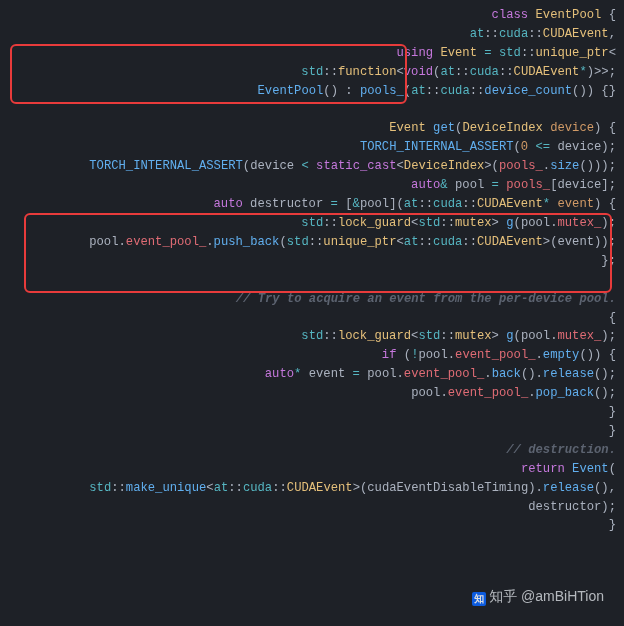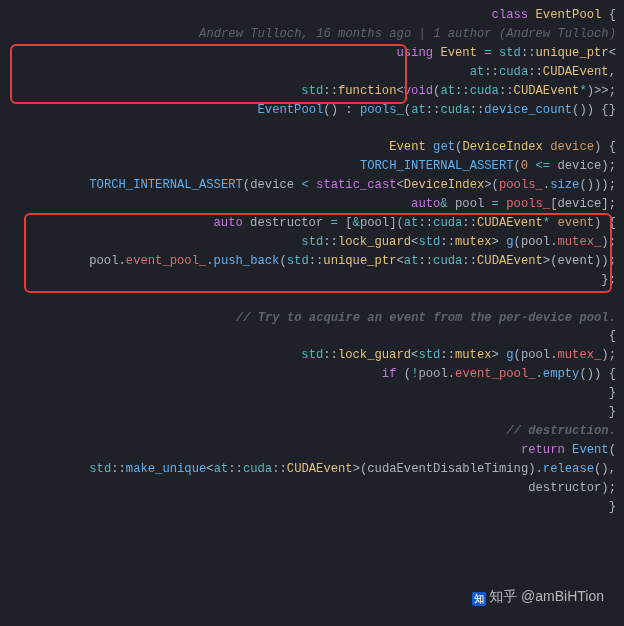--- a/index.html
+++ b/index.html
@@ -62,39 +62,40 @@
     vertical-align: -1px;
     font-family: sans-serif;
   }
 </style>
 </head>
 <body>
 
 <div>
 
 <div class="line"><span class="kw">class</span> <span class="cls">EventPool</span> <span class="punct">{</span></div>
-<div class="line blame">Andrew Tulloch, 16 months ago | 1 author (Andrew Tulloch)</div>
+<div class="line">      <span class="ns">at</span><span class="punct">::</span><span class="ns">cuda</span><span class="punct">::</span><span class="type">CUDAEvent</span><span class="punct">,</span></div>
 <div class="line">  <span class="kw">using</span> <span class="type">Event</span> <span class="op">=</span> <span class="ns">std</span><span class="punct">::</span><span class="type">unique_ptr</span><span class="punct">&lt;</span></div>
-<div class="line">      <span class="ns">at</span><span class="punct">::</span><span class="ns">cuda</span><span class="punct">::</span><span class="type">CUDAEvent</span><span class="punct">,</span></div>
 <div class="line">      <span class="ns">std</span><span class="punct">::</span><span class="type">function</span><span class="punct">&lt;</span><span class="kw">void</span><span class="punct">(</span><span class="ns">at</span><span class="punct">::</span><span class="ns">cuda</span><span class="punct">::</span><span class="type">CUDAEvent</span><span class="op">*</span><span class="punct">)&gt;&gt;;</span></div>
 <div class="line">  <span class="fn">EventPool</span><span class="punct">() :</span> <span class="fn">pools_</span><span class="punct">(</span><span class="ns">at</span><span class="punct">::</span><span class="ns">cuda</span><span class="punct">::</span><span class="fn">device_count</span><span class="punct">()) {}</span></div>
 <div class="line"> </div>
 <div class="line">  <span class="type">Event</span> <span class="fn">get</span><span class="punct">(</span><span class="type">DeviceIndex</span> <span class="param">device</span><span class="punct">) {</span></div>
 <div class="line">    <span class="fn">TORCH_INTERNAL_ASSERT</span><span class="punct">(</span><span class="num">0</span> <span class="op">&lt;=</span> <span class="plain">device</span><span class="punct">);</span></div>
 <div class="line">    <span class="fn">TORCH_INTERNAL_ASSERT</span><span class="punct">(</span><span class="plain">device</span> <span class="op">&lt;</span> <span class="kw">static_cast</span><span class="punct">&lt;</span><span class="type">DeviceIndex</span><span class="punct">&gt;(</span><span class="ident">pools_</span><span class="punct">.</span><span class="fn">size</span><span class="punct">()));</span></div>
 <div class="line">    <span class="kw">auto</span><span class="op">&amp;</span> <span class="plain">pool</span> <span class="op">=</span> <span class="ident">pools_</span><span class="punct">[</span><span class="plain">device</span><span class="punct">];</span></div>
 <div class="line">    <span class="kw">auto</span> <span class="plain">destructor</span> <span class="op">=</span> <span class="punct">[</span><span class="op">&amp;</span><span class="plain">pool</span><span class="punct">](</span><span class="ns">at</span><span class="punct">::</span><span class="ns">cuda</span><span class="punct">::</span><span class="type">CUDAEvent</span><span class="op">*</span> <span class="param">event</span><span class="punct">) {</span></div>
 <div class="line">      <span class="ns">std</span><span class="punct">::</span><span class="type">lock_guard</span><span class="punct">&lt;</span><span class="ns">std</span><span class="punct">::</span><span class="type">mutex</span><span class="punct">&gt;</span> <span class="fn">g</span><span class="punct">(</span><span class="plain">pool</span><span class="punct">.</span><span class="ident">mutex_</span><span class="punct">);</span></div>
 <div class="line">      <span class="plain">pool</span><span class="punct">.</span><span class="ident">event_pool_</span><span class="punct">.</span><span class="fn">push_back</span><span class="punct">(</span><span class="ns">std</span><span class="punct">::</span><span class="type">unique_ptr</span><span class="punct">&lt;</span><span class="ns">at</span><span class="punct">::</span><span class="ns">cuda</span><span class="punct">::</span><span class="type">CUDAEvent</span><span class="punct">&gt;(</span><span class="plain">event</span><span class="punct">));</span></div>
 <div class="line">    <span class="punct">};</span></div>
 <div class="line"> </div>
 <div class="line">    <span class="cmt">// Try to acquire an event from the per-device pool.</span></div>
 <div class="line">    <span class="punct">{</span></div>
 <div class="line">      <span class="ns">std</span><span class="punct">::</span><span class="type">lock_guard</span><span class="punct">&lt;</span><span class="ns">std</span><span class="punct">::</span><span class="type">mutex</span><span class="punct">&gt;</span> <span class="fn">g</span><span class="punct">(</span><span class="plain">pool</span><span class="punct">.</span><span class="ident">mutex_</span><span class="punct">);</span></div>
 <div class="line">      <span class="kw">if</span> <span class="punct">(</span><span class="op">!</span><span class="plain">pool</span><span class="punct">.</span><span class="ident">event_pool_</span><span class="punct">.</span><span class="fn">empty</span><span class="punct">()) {</span></div>
+<div class="line">        <span class="kw">auto</span><span class="op">*</span> <span class="plain">event</span> <span class="op">=</span> <span class="plain">pool</span><span class="punct">.</span><span class="ident">event_pool_</span><span class="punct">.</span><span class="fn">back</span><span class="punct">().</span><span class="fn">release</span><span class="punct">();</span></div>
+<div class="line">        <span class="plain">pool</span><span class="punct">.</span><span class="ident">event_pool_</span><span class="punct">.</span><span class="fn">pop_back</span><span class="punct">();</span></div>
 <div class="line">      <span class="punct">}</span></div>
 <div class="line">    <span class="punct">}</span></div>
 <div class="line">    <span class="cmt">// destruction.</span></div>
 <div class="line">    <span class="kw">return</span> <span class="fn">Event</span><span class="punct">(</span></div>
 <div class="line">        <span class="ns">std</span><span class="punct">::</span><span class="fn">make_unique</span><span class="punct">&lt;</span><span class="ns">at</span><span class="punct">::</span><span class="ns">cuda</span><span class="punct">::</span><span class="type">CUDAEvent</span><span class="punct">&gt;(</span><span class="plain">cudaEventDisableTiming</span><span class="punct">).</span><span class="fn">release</span><span class="punct">(),</span></div>
 <div class="line">        <span class="plain">destructor</span><span class="punct">);</span></div>
 <div class="line">  <span class="punct">}</span></div>
 
 </div>
 

